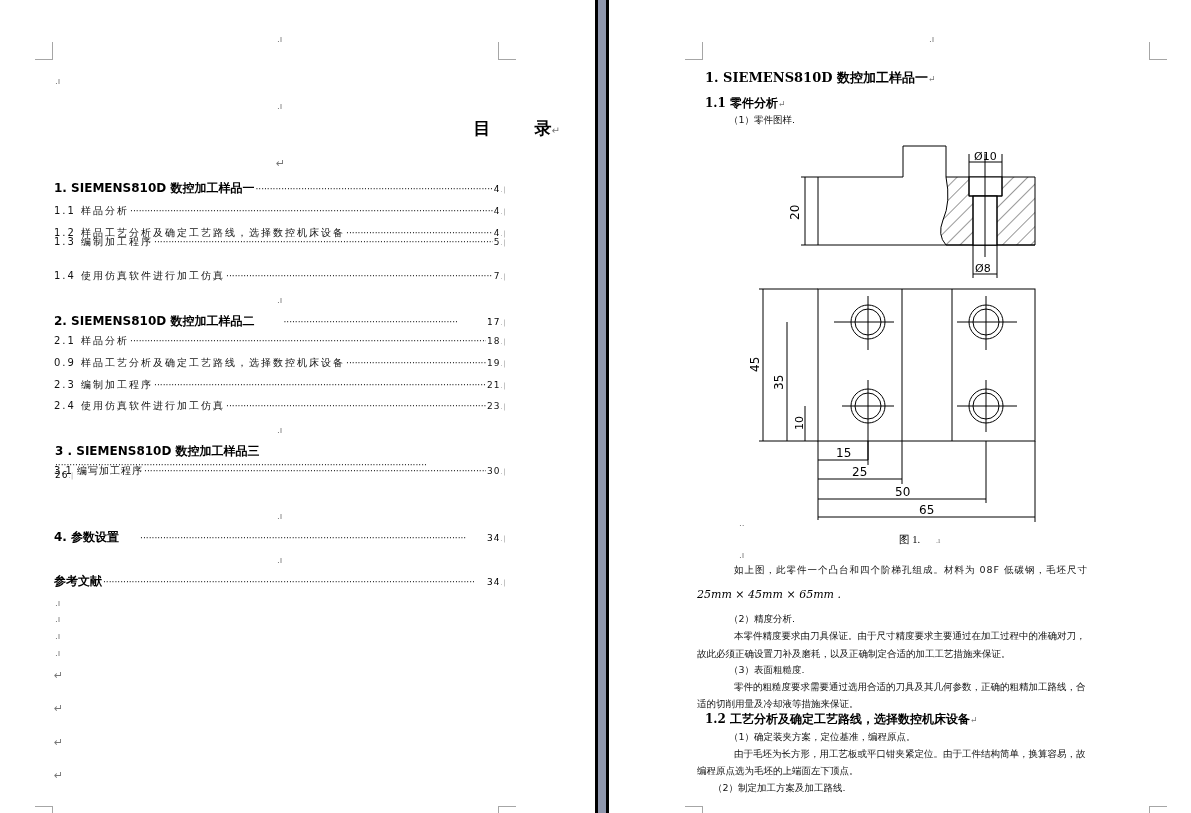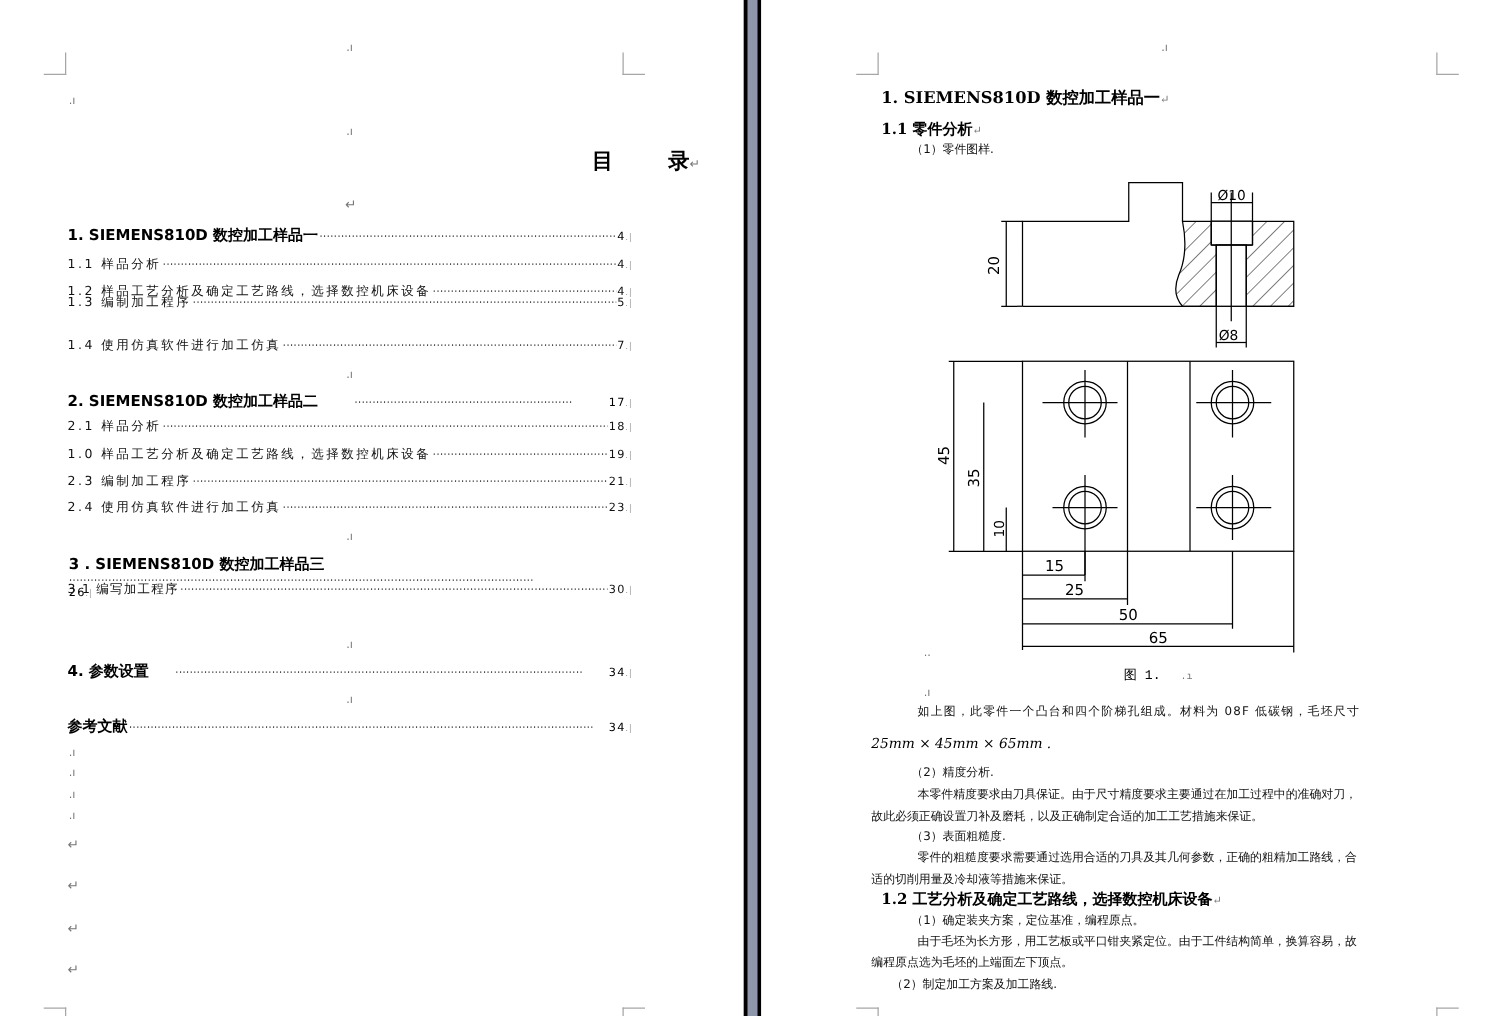--- a/index.html
+++ b/index.html
@@ -37,21 +37,21 @@
   .toc-row .pg { flex: 0 0 auto; font-size: 9px; font-weight: normal; letter-spacing: 1px; }
   .toc-row .pg::after { content: ".\2502"; font-size: 6px; color: #888; letter-spacing: 0; }
 
   
   .h1 { position: absolute; left: 96px; top: 69px; font-family: "DejaVu Serif", serif; font-size: 13px; font-weight: bold; }
   .h2 { position: absolute; left: 96px; font-family: "DejaVu Serif", serif; font-size: 12px; font-weight: bold; }
   .p { position: absolute; font-size: 9.5px; color: #111; line-height: 16px; white-space: nowrap; }
   .pi { left: 125px; }
   .pl { left: 88px; }
   .formula { position: absolute; left: 88px; top: 588px; font-family: "DejaVu Serif", serif; font-size: 11px; font-style: italic; }
-  .caption { position: absolute; left: 290px; top: 533px; font-family: Liberation Mono, monospace; font-size: 10.5px; }
+  .caption { position: absolute; left: 290px; top: 533px; font-family: Liberation Serif, serif; font-size: 10.5px; }
 
   .drawing { position: absolute; left: 130px; top: 140px; }
 </style>
 </head>
 <body>
 
 <div class="page page-left">
   <div class="crop tl" style="left:35px;top:42px;"></div>
   <div class="crop tr" style="left:498px;top:42px;"></div>
   <div class="crop bl" style="left:35px;top:806px;"></div>
@@ -98,21 +98,21 @@
     <span class="lbl">2. SIEMENS810D 数控加工样品二</span>
       <span class="dots"></span>
       <span class="pg">17</span>
   </div>
   <div class="toc-row l2" style="top:334px;">
     <span class="lbl">2.1 样品分析</span>
       <span class="dots"></span>
       <span class="pg">18</span>
   </div>
   <div class="toc-row l2" style="top:356px;">
-    <span class="lbl">1.0 样品工艺分析及确定工艺路线，选择数控机床设备</span>
+    <span class="lbl">0.9 样品工艺分析及确定工艺路线，选择数控机床设备</span>
       <span class="dots"></span>
       <span class="pg">19</span>
   </div>
   <div class="toc-row l2" style="top:378px;">
     <span class="lbl">2.3 编制加工程序</span>
       <span class="dots"></span>
       <span class="pg">21</span>
   </div>
   <div class="toc-row l2" style="top:399px;">
     <span class="lbl">2.4 使用仿真软件进行加工仿真</span>

